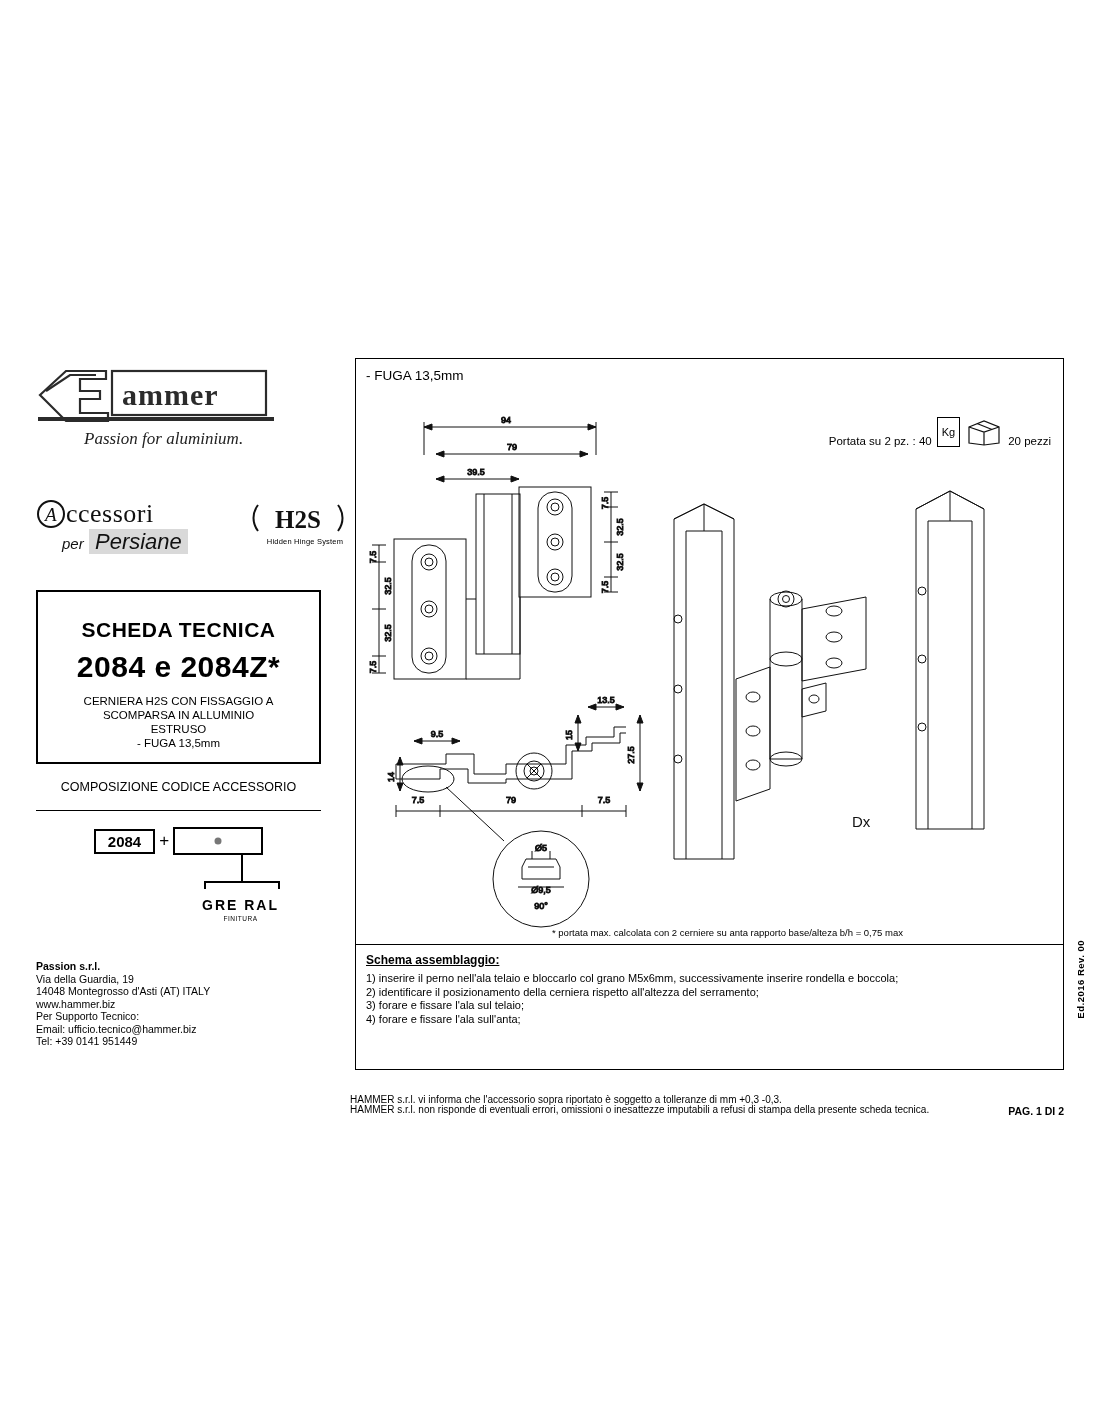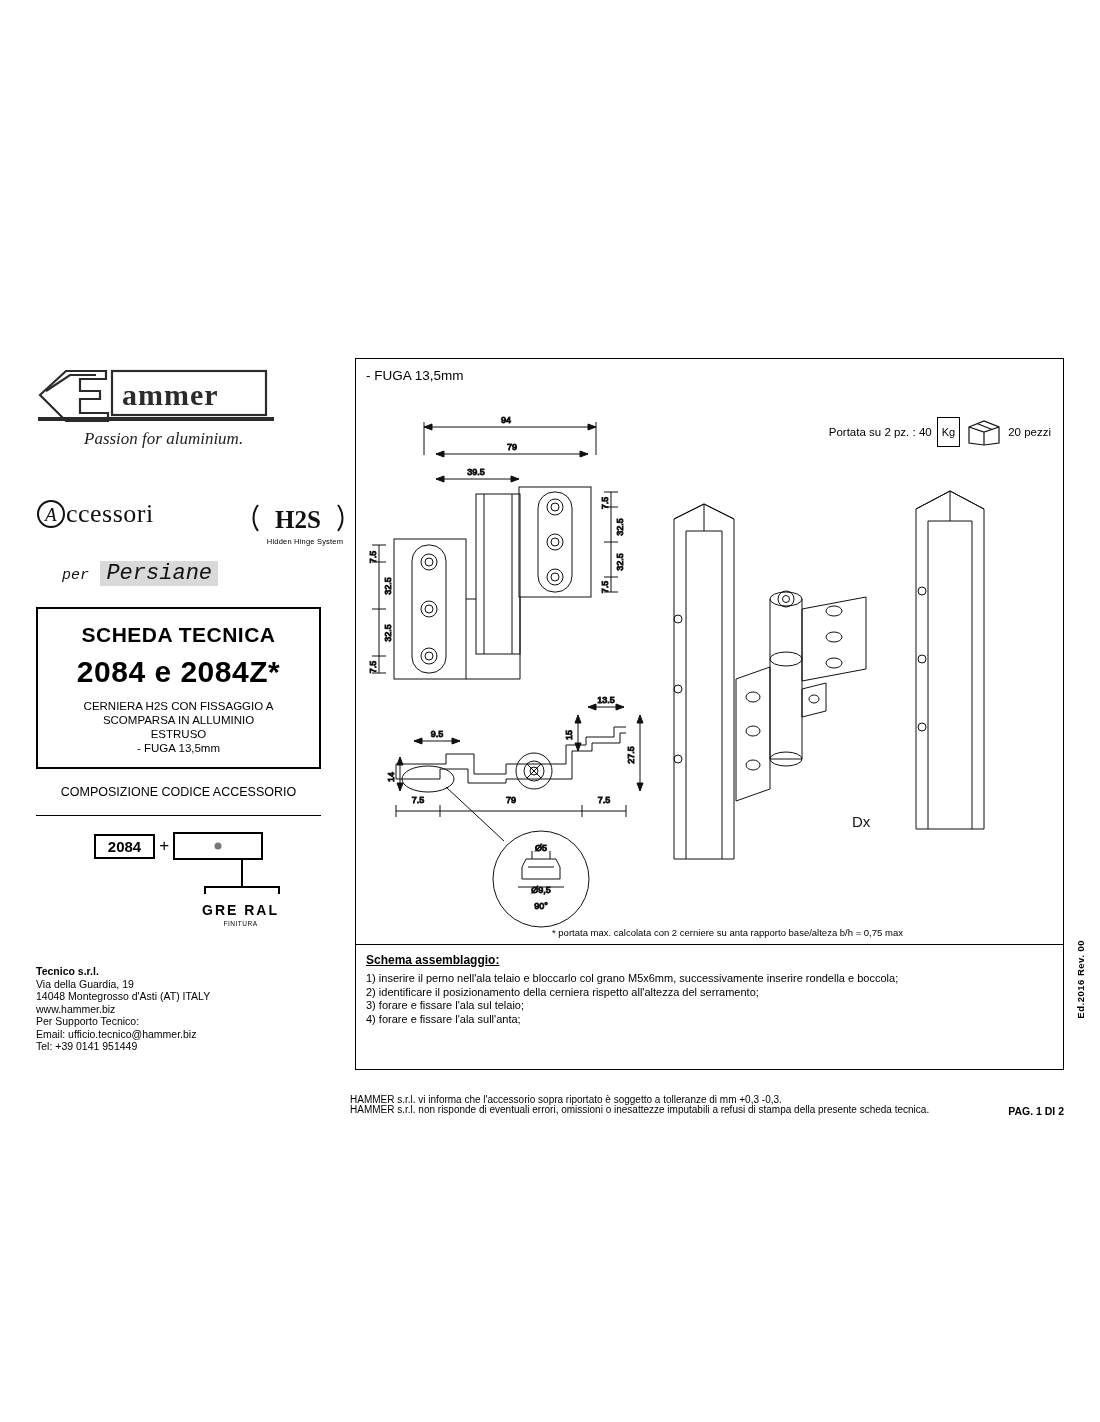--- a/index.html
+++ b/index.html
@@ -10,27 +10,27 @@
   .left-col{position:absolute;left:36px;top:365px;width:300px;}
 
   .logo-box{position:relative;width:232px;height:76px;}
   .logo-svg{display:block;}
 
   .tagline{font-family:"Liberation Serif",serif;font-style:italic;font-size:17px;color:#222;margin-left:48px;margin-top:2px;}
 
   .acc-row{position:relative;margin-top:58px;height:66px;}
   .acc-left{position:absolute;left:0;top:0;width:190px;}
   .acc-word1{font-family:"Liberation Serif",serif;font-size:26px;letter-spacing:.5px;color:#111;}
-  .acc-word2{font-family:Liberation Mono, monospace;font-style:italic;font-size:19px;color:#111;margin-left:26px;margin-top:32px;}
+  .acc-word2{font-family:Liberation Sans, sans-serif;font-style:italic;font-size:19px;color:#111;margin-left:26px;}
   .acc-word2 .per{font-size:15px;}
   .acc-word2 .pers{background:#d9d9d9;padding:0 6px;font-style:italic;font-size:22px;}
   .h2s-logo{position:absolute;left:214px;top:2px;width:110px;text-align:center;}
   .h2s-sub{font-size:7.5px;letter-spacing:.2px;margin-top:2px;}
 
-  .tech-box{margin-top:42px;border:2px solid #000;width:285px;padding:14px 6px 12px 6px;text-align:center;box-sizing:border-box;}
+  .tech-box{margin-top:25px;border:2px solid #000;width:285px;padding:26px 6px 12px 6px;text-align:center;box-sizing:border-box;}
   .tech-title{font-size:21px;font-weight:bold;letter-spacing:.5px;}
   .tech-code{font-size:30px;font-weight:bold;margin-top:8px;letter-spacing:.5px;}
   .tech-desc{font-size:11.5px;line-height:14px;margin-top:10px;}
 
   .comp-title{margin-top:16px;width:285px;text-align:center;font-size:12.5px;border-bottom:1px solid #000;padding-bottom:16px;}
 
   .comp-row{margin-top:16px;width:285px;display:flex;align-items:center;justify-content:center;gap:4px;}
   .comp-code{border:2px solid #000;padding:2px 12px;font-size:15px;font-weight:bold;}
   .comp-plus{font-size:17px;}
   .comp-empty{border:2px solid #000;width:86px;height:24px;position:relative;}
@@ -47,21 +47,21 @@
   .addr .bold{font-weight:bold;}
 
   
   .panel{position:absolute;left:355px;top:358px;width:709px;height:712px;border:1.5px solid #000;box-sizing:border-box;}
   .panel-head{position:absolute;left:0;top:0;width:100%;padding:8px 10px 0 10px;box-sizing:border-box;font-size:13.5px;line-height:17px;}
   .panel-main{position:absolute;left:0;top:0;width:100%;height:586px;border-bottom:1.5px solid #000;box-sizing:border-box;}
   .panel-foot{position:absolute;left:0;top:586px;width:100%;height:124px;box-sizing:border-box;padding:8px 10px;}
   .foot-title{font-size:12px;font-weight:bold;text-decoration:underline;}
   .foot-list{font-size:11px;line-height:13.5px;margin-top:5px;}
 
-  .portata{position:absolute;right:12px;top:58px;display:flex;align-items:center;gap:5px;font-size:11.5px;}
+  .portata{position:absolute;right:12px;top:58px;display:flex;align-items:flex-end;gap:5px;font-size:11.5px;}
   .kgbox{border:1px solid #000;padding:8px 4px;font-size:11px;}
   .pzbox{font-size:11.5px;}
 
   .note-star{position:absolute;left:196px;bottom:6px;font-size:9.5px;}
 
   .rev{position:absolute;right:14px;top:940px;font-size:9.5px;font-weight:bold;writing-mode:vertical-rl;transform:rotate(180deg);letter-spacing:.5px;}
 
   .disclaim{position:absolute;left:350px;top:1095px;width:620px;font-size:10px;line-height:10px;}
   .pag{position:absolute;right:36px;top:1105px;font-size:10.5px;font-weight:bold;}
 
@@ -135,21 +135,21 @@
     <div class="comp-stem">
       <span class="vline"></span>
       <span class="hline"></span>
       <span class="lt"></span>
       <span class="rt"></span>
     </div>
     <div class="comp-labels">GRE   RAL</div>
     <div class="comp-sub">FINITURA</div>
 
     <div class="addr">
-      <div class="bold">Tecnico s.r.l.</div>
+      <div class="bold">Passion s.r.l.</div>
       <div>Via della Guardia, 19</div>
       <div>14048 Montegrosso d'Asti (AT) ITALY</div>
       <div>www.hammer.biz</div>
       <div>Per Supporto Tecnico:</div>
       <div>Email: ufficio.tecnico@hammer.biz</div>
       <div>Tel: +39 0141 951449</div>
     </div>
   </div>
 
   <div class="panel">

